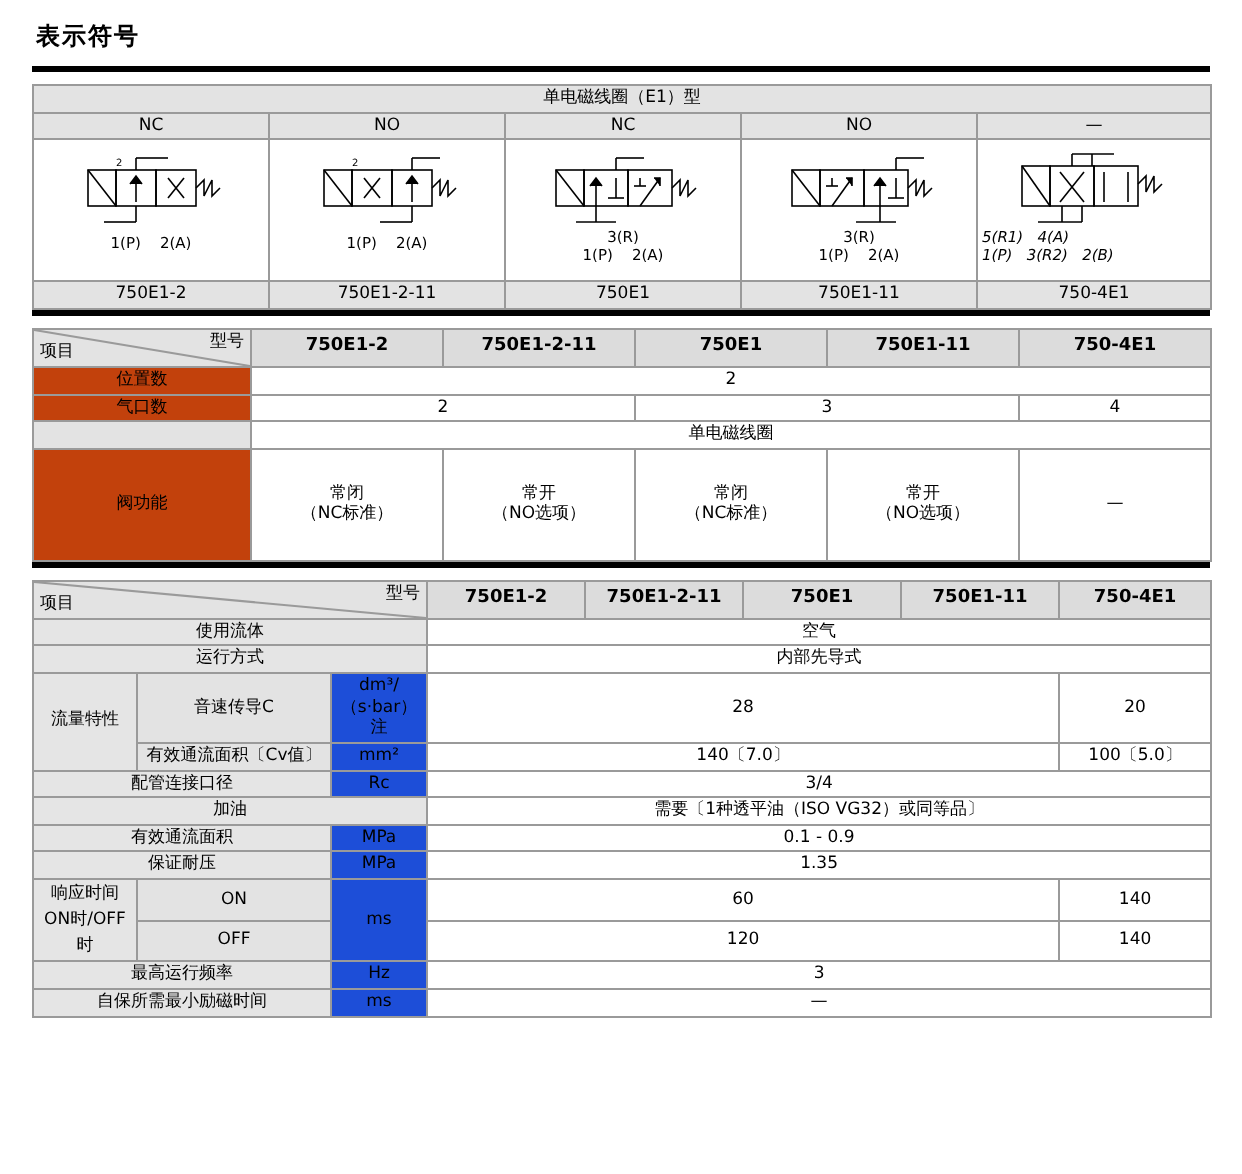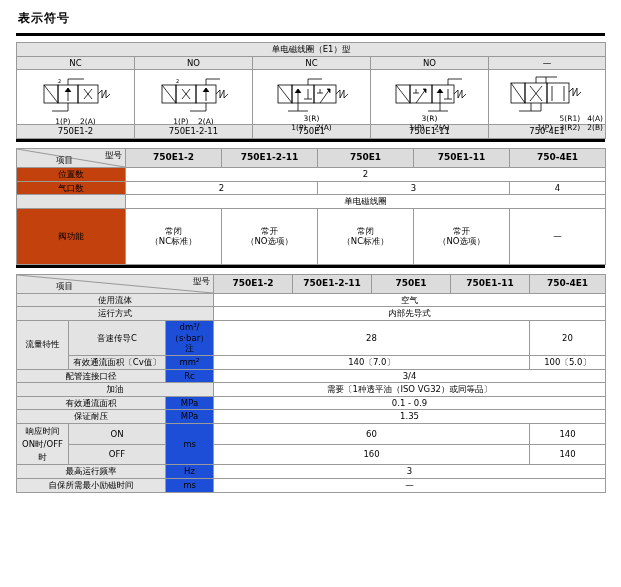--- a/index.html
+++ b/index.html
@@ -39,32 +39,32 @@
     padding:1px 2px;
     line-height:1.25;
   }
   .hdr{background:#e3e3e3;}
   .hdr-strong{background:#dcdcdc;}
   .lbl{background:#c2410c;text-align:left;padding-left:4px;}
   .tall{height:56px;}
   .codecell{background:#e3e3e3;font-weight:bold;font-size:9px;}
 
   
-  .sym{position:relative;height:52px;}
+  .sym{position:relative;height:68px;}
   .sym svg{display:block;margin:0 auto;}
 
   .small{font-size:7.5px;}
 
   
   .corner{
     position:relative;
     background:#e3e3e3;
     height:16px;
   }
-  .corner .tl{position:absolute;left:3px;bottom:1px;font-size:8.5px;margin-left:36px;}
+  .corner .tl{position:absolute;left:3px;bottom:1px;font-size:8.5px;}
   .corner .br{position:absolute;right:3px;top:1px;font-size:8.5px;}
   .corner .line{
     position:absolute;left:0;top:0;width:100%;height:100%;
   }
   .corner .line svg{width:100%;height:100%;display:block;}
 
   .leftgroup{background:#e5e5e5;text-align:left;padding-left:4px;}
   .subleft{background:#e3e3e3;text-align:left;padding-left:4px;}
   .unitcol{background:#1d4ed8;text-align:center;}
 </style>
@@ -246,21 +246,21 @@
               <line x1="69" y1="15" x2="69" y2="30"></line>
 
               <line x1="36" y1="32" x2="36" y2="40"></line>
               <line x1="46" y1="32" x2="46" y2="40"></line>
               <line x1="41" y1="12" x2="41" y2="6"></line>
               <line x1="51" y1="12" x2="51" y2="6"></line>
               <line x1="24" y1="40" x2="46" y2="40"></line>
               <line x1="41" y1="6" x2="62" y2="6"></line>
             </g>
           </svg>
-          <div class="small" style="text-align:right;margin-top:-6px;line-height:1.1;">
+          <div class="small" style="text-align:left;margin-top:-6px;line-height:1.1;font-style:italic;">
             <div>
               <span>5(R1)</span>
               &nbsp;
               <span>4(A)</span>
             </div>
             <div>
               <span>1(P)</span>
               &nbsp;
               <span>3(R2)</span>
               &nbsp;
@@ -424,21 +424,21 @@
         <span style="white-space:pre-line">响应时间
 ON时/OFF时</span>
       </td>
       <td class="subleft">ON</td>
       <td class="unitcol small" rowspan="2">ms</td>
       <td colspan="4">60</td>
       <td>140</td>
     </tr>
     <tr>
       <td class="subleft">OFF</td>
-      <td colspan="4">160</td>
+      <td colspan="4">120</td>
       <td>140</td>
     </tr>
 
     <tr>
       <td class="leftgroup" colspan="2">最高运行频率</td>
       <td class="unitcol small">Hz</td>
       <td colspan="5">3</td>
     </tr>
 
     <tr>

